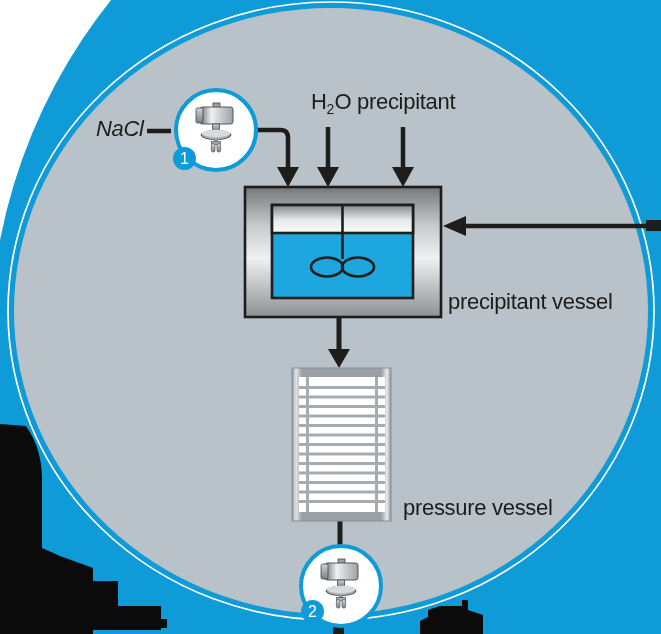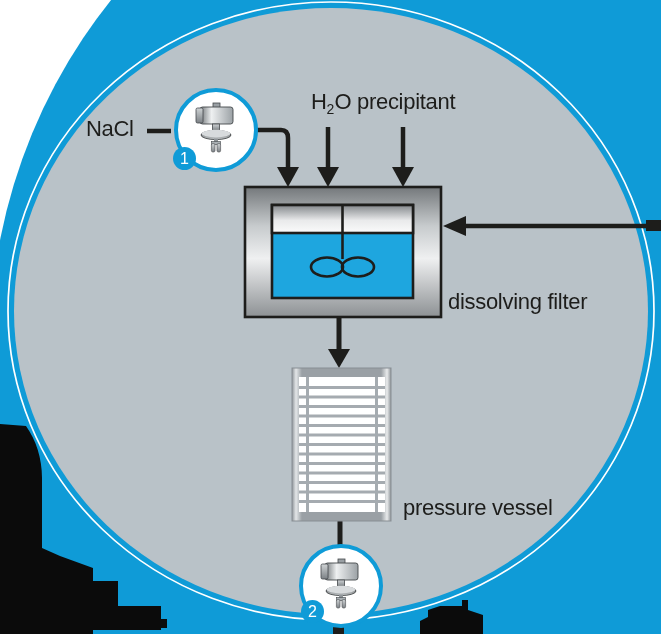--- a/index.html
+++ b/index.html
@@ -137,24 +137,24 @@
     <g>
       <circle cx="216" cy="130" r="40" fill="#ffffff" stroke="#0f9bd7" stroke-width="4"></circle>
       <use href="#forkSensor" x="216" y="133"></use>
     </g>
     <g>
       <circle cx="341" cy="586" r="40" fill="#ffffff" stroke="#0f9bd7" stroke-width="4"></circle>
       <use href="#forkSensor" x="341" y="589"></use>
     </g>
   </svg>
 
-  <div class="lbl" style="left:86px;top:117px;">NaCl</div>
+  <div class="lbl" style="left:96px;top:117px;font-style:italic;">NaCl</div>
 
   <div class="lbl" style="left:311px;top:90px;"><span>H</span><span class="sub">2</span><span>O precipitant</span></div>
 
-  <div class="lbl" style="left:448px;top:290px;">dissolving filter</div>
+  <div class="lbl" style="left:448px;top:290px;">precipitant vessel</div>
 
   <div class="lbl" style="left:403px;top:496px;">pressure vessel</div>
 
   <div class="badge" style="left:173px;top:147px;">1</div>
   <div class="badge" style="left:301px;top:600px;">2</div>
 
 </div>
 
 </body></html>

